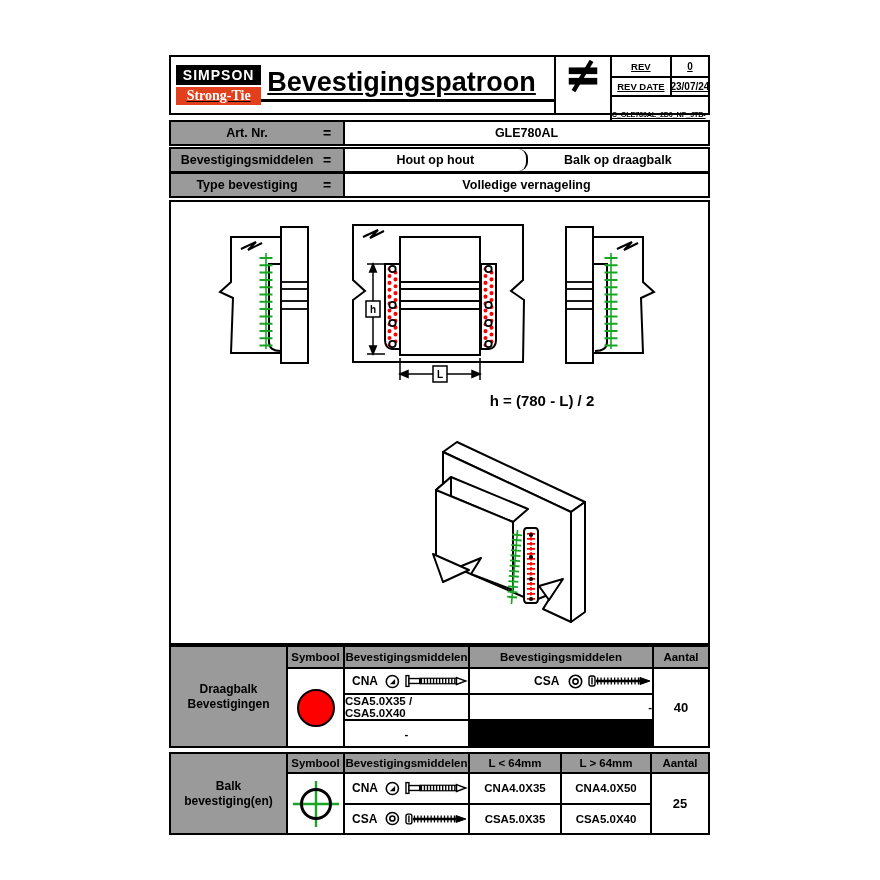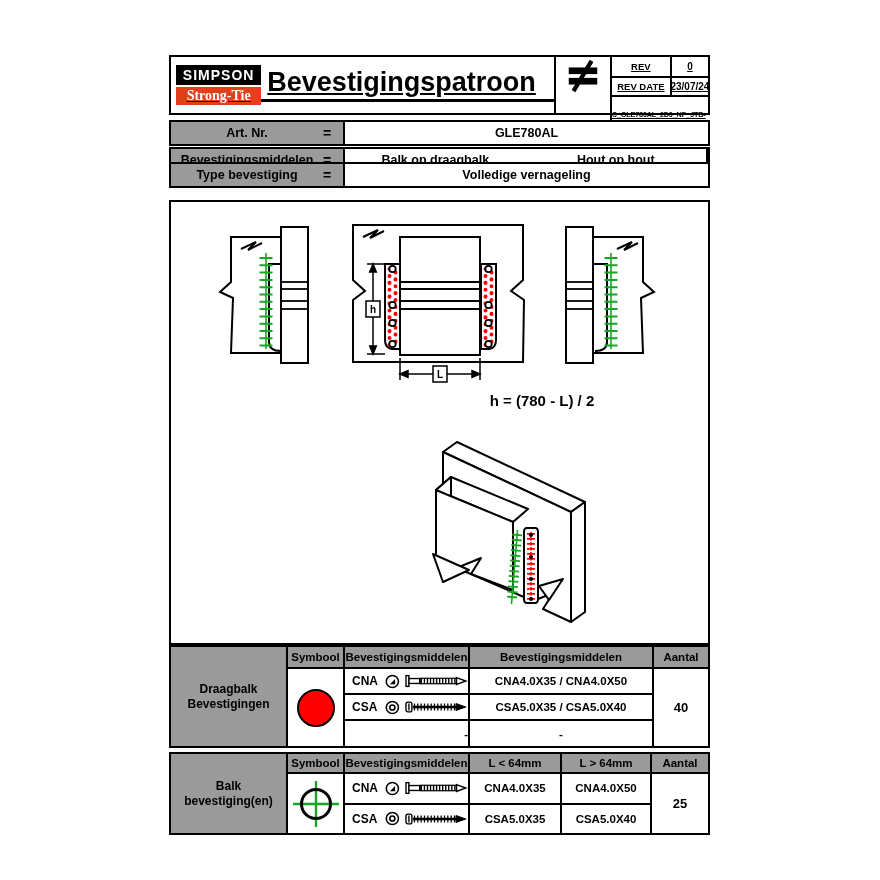--- a/index.html
+++ b/index.html
@@ -23,21 +23,21 @@
   #neq{grid-row:1/3;grid-column:1;}
   .rlab{font-size:9.5px;} .rval{font-size:10px;}
   #dwgl{font-size:12px;margin-top:44px;} #dwgv{font-size:7.3px;letter-spacing:-0.2px;}
 
   
   .irow{height:26px;display:flex;align-items:stretch;left:169px;width:541px;}
   .ilab{width:172px;background:#9a9a9a;border-right:2px solid #000;display:flex;align-items:center;
         font-weight:bold;font-size:12.5px;}
   .ilab .t{flex:1;text-align:center;}
   .ilab .eq{width:20px;text-align:left;font-size:14px;}
-  .ival{flex:1;display:flex;align-items:center;justify-content:center;font-weight:bold;font-size:12.5px;}
+  .ival{flex:1;display:flex;align-items:center;justify-content:center;font-weight:bold;font-size:12.5px;border-radius:9px;}
   .isplit{border-right:2px solid #000;}
 
   
   #draw{left:169px;top:200px;width:541px;height:445px;}
 
   
   .gridtbl{background:#000;display:grid;gap:2px;}
   #t1{left:169px;top:645px;width:541px;height:103px;
       grid-template-columns:115px 55px 123px 182px 1fr;
       grid-template-rows:20px 24px 24px 1fr;}
@@ -89,24 +89,24 @@
       <span class="t">Art. Nr.</span>
       <span class="eq">=</span>
     </div>
     <div class="ival">GLE780AL</div>
   </div>
   <div class="blk irow" style="top:147px">
     <div class="ilab">
       <span class="t">Bevestigingsmiddelen</span>
       <span class="eq">=</span>
     </div>
+    <div class="ival isplit">Hout op hout</div>
     <div class="ival">Balk op draagbalk</div>
-    <div class="ival isplit">Hout op hout</div>
-  </div>
-  <div class="blk irow" style="top:162px">
+  </div>
+  <div class="blk irow" style="top:172px">
     <div class="ilab">
       <span class="t">Type bevestiging</span>
       <span class="eq">=</span>
     </div>
     <div class="ival">Volledige vernageling</div>
   </div>
 
   <div class="blk" id="draw">
     <svg width="537" height="441" viewBox="0 0 537 441">
       <defs>
@@ -245,21 +245,20 @@
         <path d="M5,10.3 L10.3,5 L10.3,10.3 Z" fill="#000"></path>
       </svg>
       <svg width="64" height="16" viewBox="0 0 64 16">
         <rect x="1" y="2.5" width="3" height="11" fill="#fff" stroke="#000" stroke-width="1.4"></rect>
         <rect x="4" y="5.5" width="11" height="5" fill="#fff" stroke="#000" stroke-width="1.4"></rect>
         <line x1="16" y1="8" x2="52" y2="8" stroke="#000" stroke-width="6" stroke-dasharray="1.4 1.7"></line>
         <rect x="15.5" y="5.2" width="37" height="5.6" fill="none" stroke="#000" stroke-width="1.2"></rect>
         <polygon points="52.5,4.5 62,8 52.5,11.5" fill="#fff" stroke="#000" stroke-width="1.4"></polygon>
       </svg>
     </div>
-    <div class="c vcell">CNA4.0X35 / CNA4.0X50</div>
 
     <div class="c fast">
       <span class="fcode">CSA</span>
       <svg width="15" height="15" viewBox="0 0 15 15">
         <circle cx="7.5" cy="7.5" r="6.2" fill="#fff" stroke="#000" stroke-width="1.6"></circle>
         <circle cx="7.5" cy="7.5" r="2.6" fill="#fff" stroke="#000" stroke-width="1.6"></circle>
       </svg>
       <svg width="64" height="16" viewBox="0 0 64 16">
         <rect x="1" y="3" width="6" height="10" rx="2" fill="#fff" stroke="#000" stroke-width="1.4"></rect>
         <line x1="4" y1="4.5" x2="4" y2="11.5" stroke="#000" stroke-width="1.4"></line>

